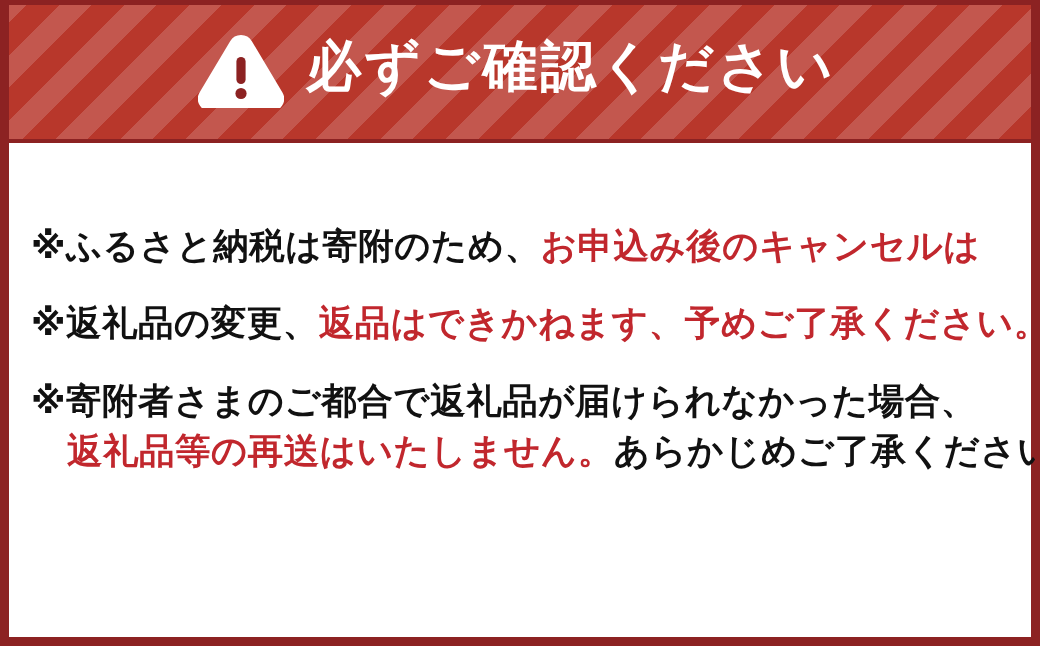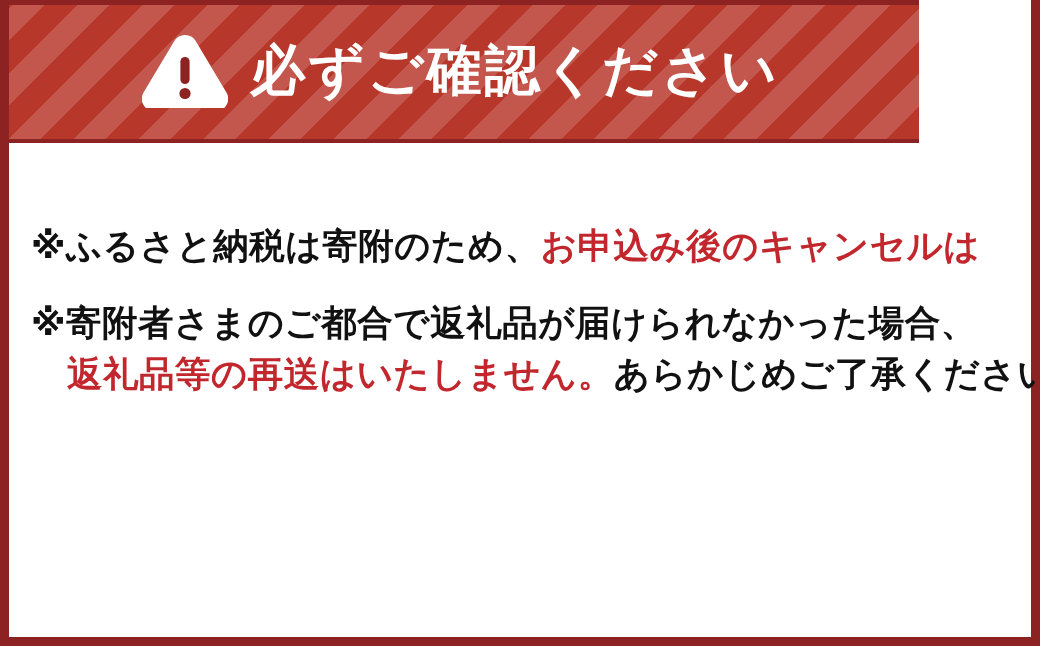--- a/index.html
+++ b/index.html
@@ -24,36 +24,37 @@
     border-left: 9px solid #8c2222;
     border-right: 9px solid #8c2222;
     border-bottom: 9px solid #8c2222;
     border-top: 0;
   }
 
   
   #notice-header {
     position: relative;
     box-sizing: border-box;
-    width: 910px;
+    width: 1022px;
     height: 143px;
     margin: 0;
     overflow: hidden;
     background-color: #b8372b;
     background-image: repeating-linear-gradient(
         -45deg,
         #b8372b 0px,
         #b8372b 23px,
         #c3574e 23px,
         #c3574e 46px
     );
     border-bottom: 4px solid #8c2222;
     display: flex;
     align-items: center;
     justify-content: center;
+    font-family: Liberation Mono, monospace;
   }
   #notice-header::before {
     
     content: "";
     position: absolute;
     left: 0; top: 0;
     width: 100%;
     height: 5px;
     background: #8c2222;
   }
@@ -128,18 +129,21 @@
       </svg>
       <div id="header-title">必ずご確認ください</div>
     </div>
   </div>
 
   <div id="notice-body">
       <div class="notice-item">
         <span class="line"><span>※ふるさと納税は寄附のため、</span><span class="em-red">お申込み後のキャンセルは</span></span>
       </div>
       <div class="notice-item">
+        <span class="line"><span>※返礼品の変更、</span><span class="em-red">返品はできかねます、予めご了承ください。</span></span>
+      </div>
+      <div class="notice-item">
         <span class="line"><span>※寄附者さまのご都合で返礼品が届けられなかった場合、</span></span>
         <span class="line indent"><span class="em-red">返礼品等の再送はいたしません。</span><span>あらかじめご了承ください。</span></span>
       </div>
     </div>
 
 </div>
 
 </body></html>

